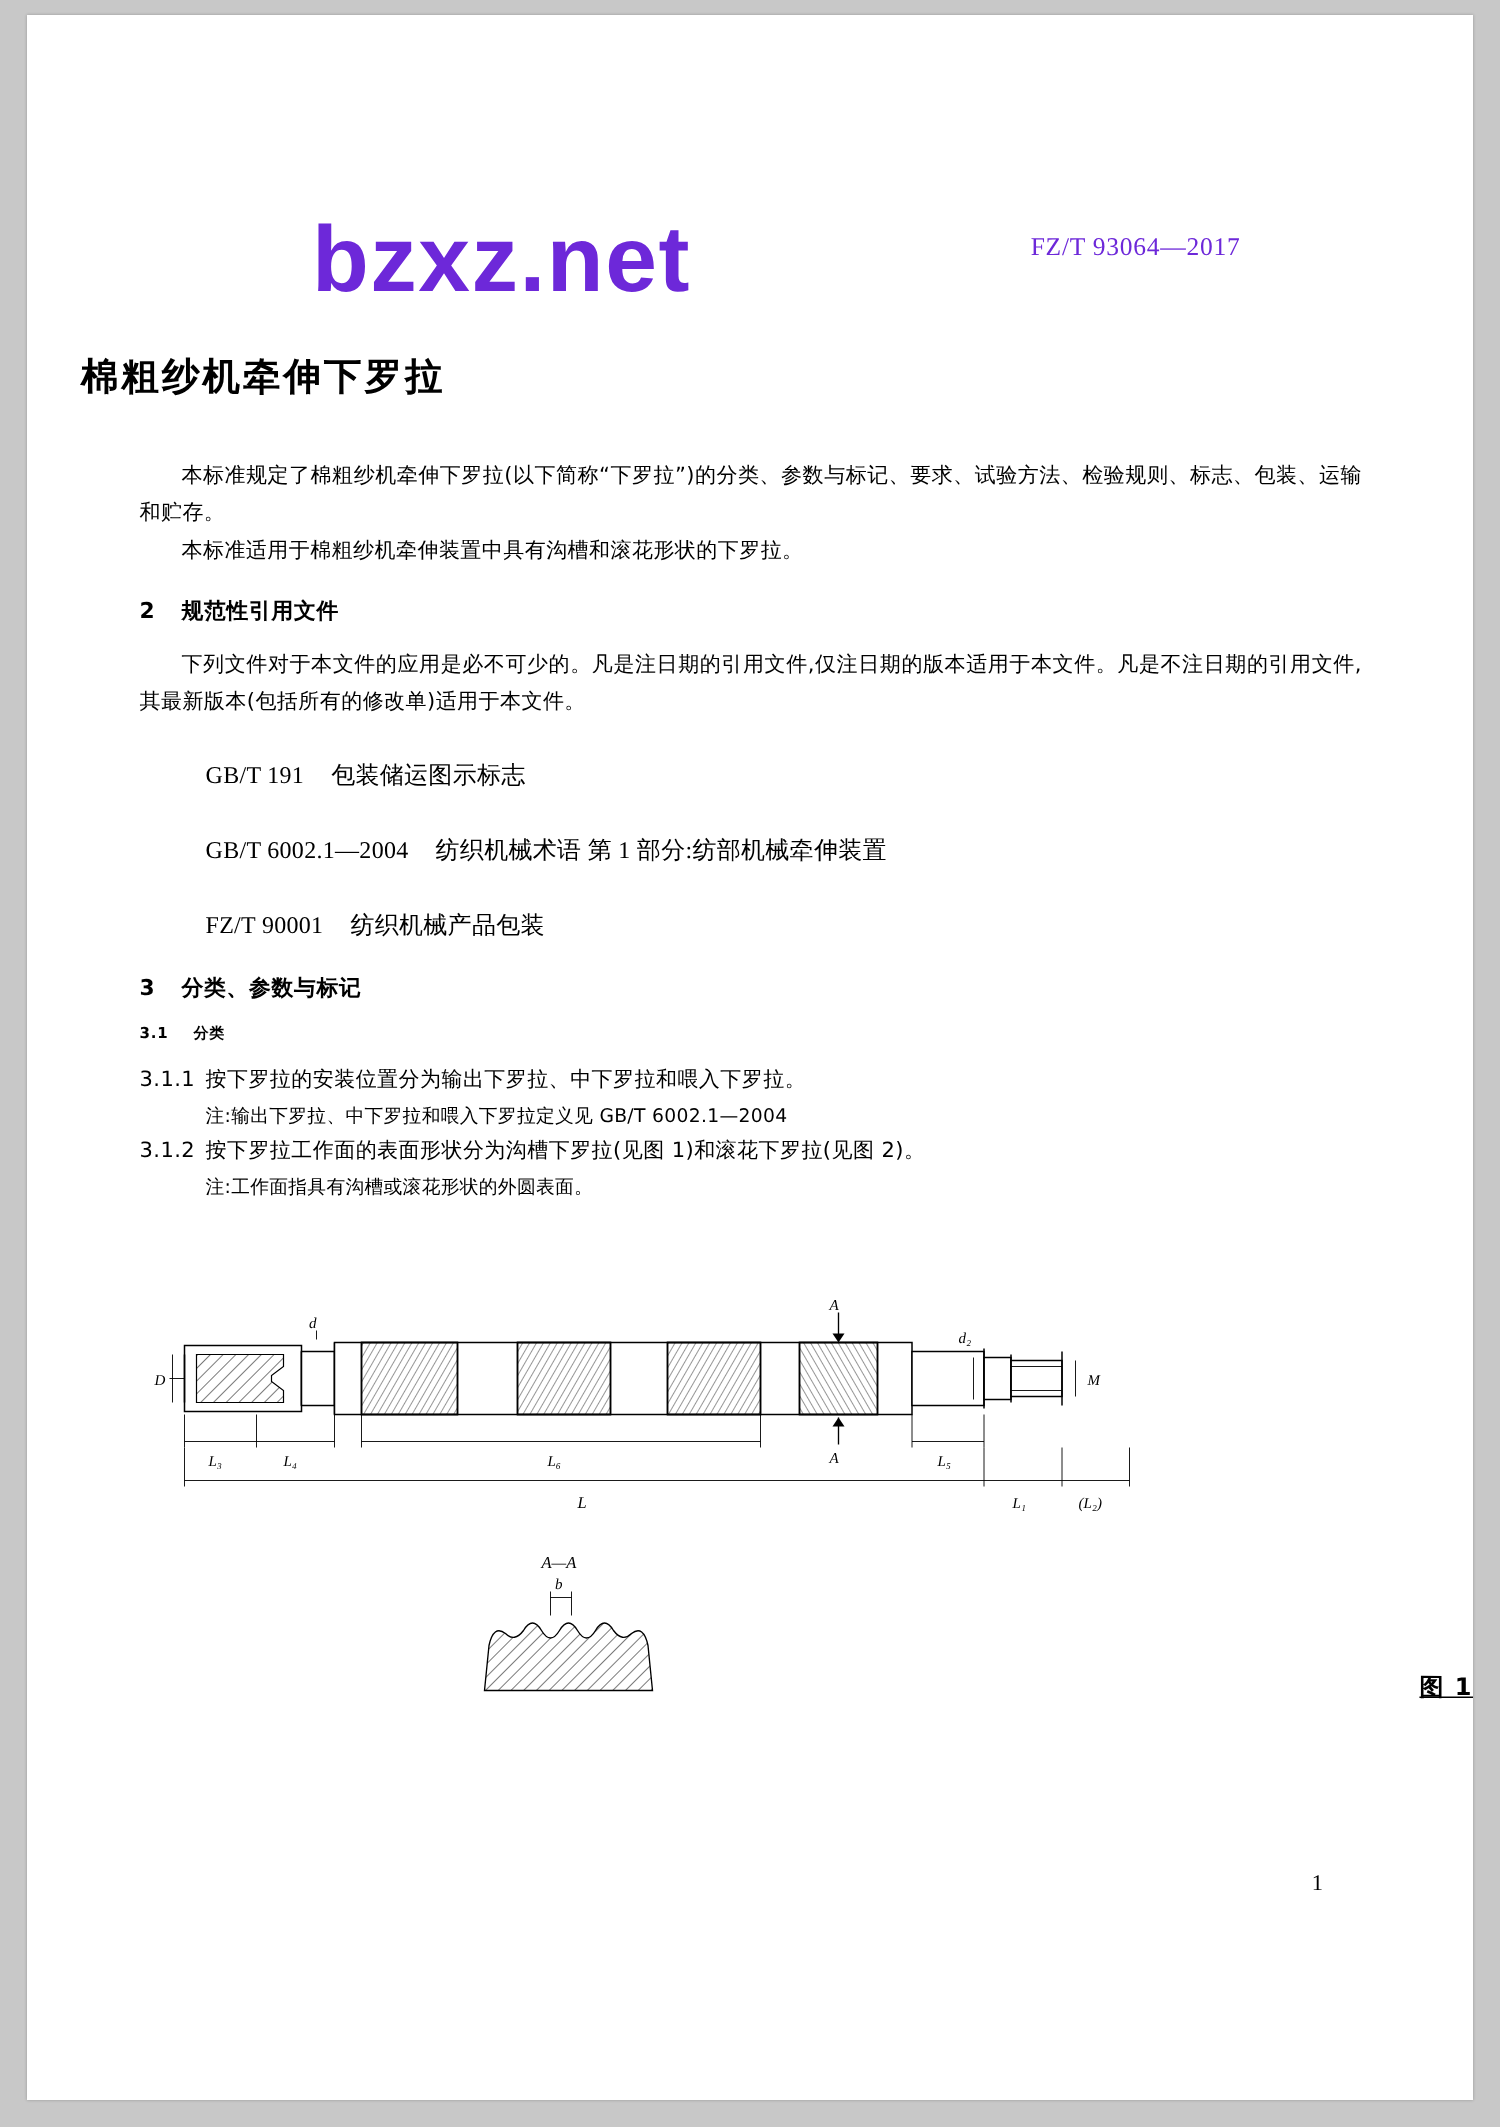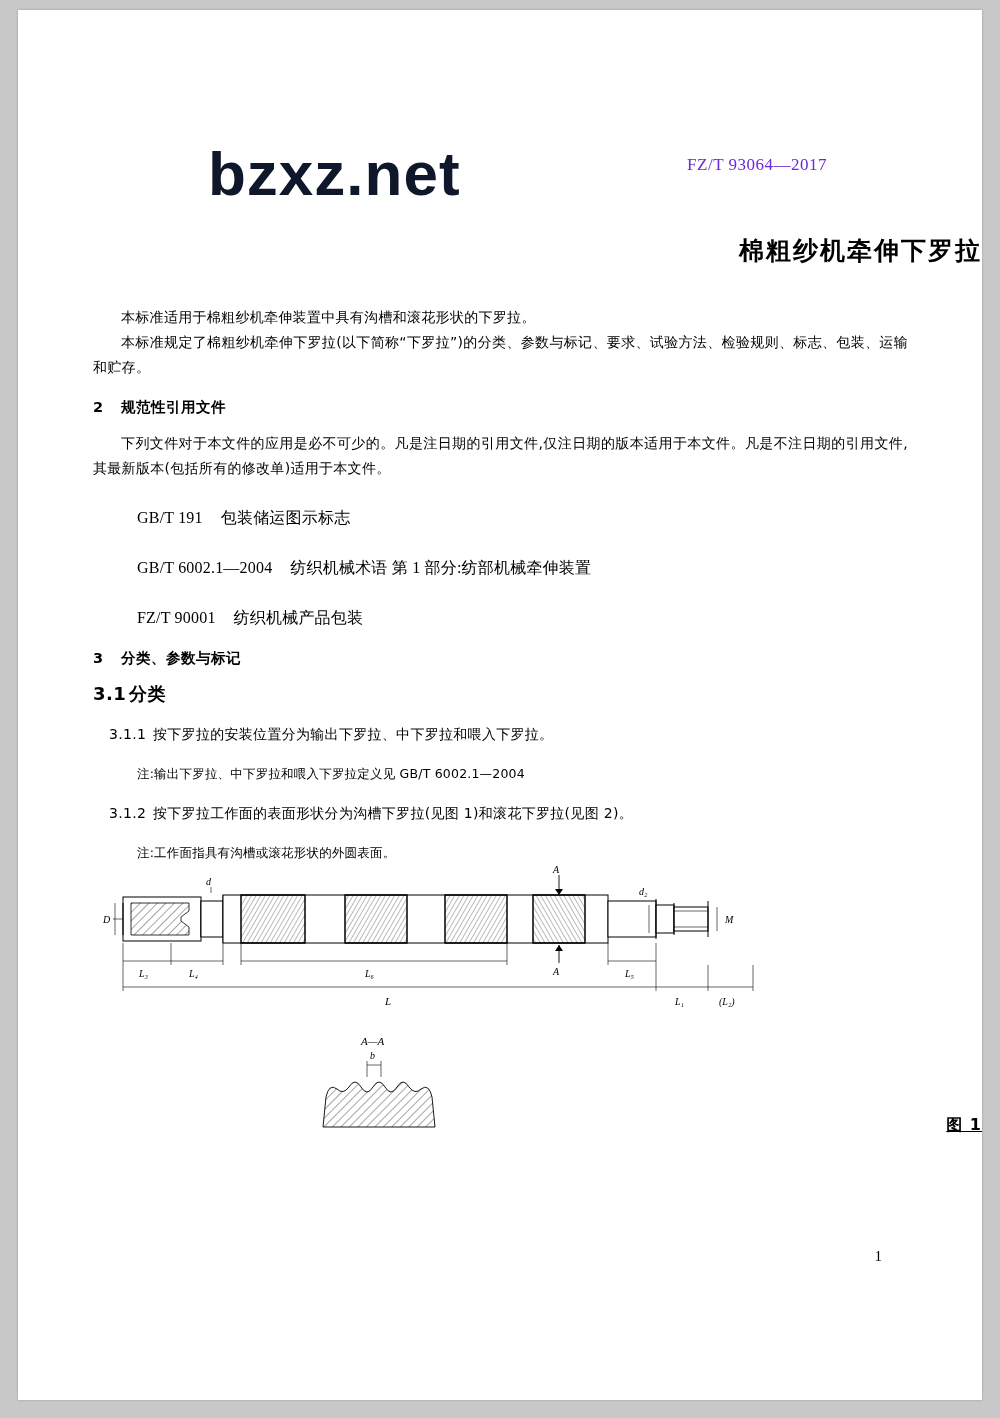--- a/index.html
+++ b/index.html
@@ -24,39 +24,39 @@
     box-shadow: 0 0 2px rgba(0,0,0,0.25);
     overflow: hidden;
   }
   .watermark {
     position: absolute;
     left: 190px;
     top: 128px;
     font-family: "Liberation Sans", sans-serif;
     font-size: 62px;
     font-weight: bold;
-    color: #0f172a;
+    color: #6d28d9;
     letter-spacing: 1px;
     user-select: none;
   }
   .std-no {
     position: absolute;
     right: 155px;
     top: 145px;
     font-family: "Liberation Serif", serif;
     font-size: 17px;
     letter-spacing: 0.5px;
     color: #6d28d9;
   }
   .doc-title {
     position: absolute;
     left: 0;
     right: 0;
     top: 224px;
-    text-align: right;
+    text-align: left;
     font-family: "DejaVu Sans", sans-serif;
     font-weight: bold;
     font-size: 25px;
     letter-spacing: 2px;
     color: #000;
     padding-left: 36px;
   }
   .content {
     position: absolute;
     left: 75px;
@@ -68,39 +68,39 @@
     font-family: "DejaVu Sans", sans-serif;
     font-weight: bold;
     font-size: 14.5px;
     letter-spacing: 0.5px;
     margin: 0 0 14px 0;
   }
   .h1 .num { display: inline-block; width: 28px; }
   .h2 {
     font-family: "DejaVu Sans", sans-serif;
     font-weight: bold;
-    font-size: 18px;
+    font-size: 10px;
     letter-spacing: 0.5px;
     margin: 0 0 12px 0;
   }
   .h2 .num { display: inline-block; width: 36px; }
   .para {
     font-family: "DejaVu Sans", sans-serif;
     font-size: 14px;
     line-height: 25px;
     text-align: justify;
     margin: 0;
     letter-spacing: 0.3px;
   }
   .indent { text-indent: 28px; }
   .clause {
     font-family: "DejaVu Sans", sans-serif;
     font-size: 14px;
     line-height: 25px;
-    margin: 16px;
+    margin: 0;
     letter-spacing: 0.3px;
   }
   .clause .cnum { display: inline-block; min-width: 44px; }
   .note {
     font-family: "DejaVu Sans", sans-serif;
     font-size: 12.5px;
     line-height: 22px;
     margin: 0 0 0 44px;
     letter-spacing: 0.2px;
   }
@@ -159,22 +159,22 @@
 <div class="page">
 
   <div class="watermark">bzxz.net</div>
 
   <div class="std-no">FZ/T 93064—2017</div>
 
   <div class="doc-title">棉粗纱机牵伸下罗拉</div>
 
   <div class="content">
 
+    <p class="para indent">本标准规定了棉粗纱机牵伸下罗拉(以下简称“下罗拉”)的分类、参数与标记、要求、试验方法、检验规则、标志、包装、运输和贮存。</p>
     <p class="para indent">本标准适用于棉粗纱机牵伸装置中具有沟槽和滚花形状的下罗拉。</p>
-    <p class="para indent">本标准规定了棉粗纱机牵伸下罗拉(以下简称“下罗拉”)的分类、参数与标记、要求、试验方法、检验规则、标志、包装、运输和贮存。</p>
 
     <div class="gap-md"></div>
 
     <div class="h1">
       <span class="num">2</span><span>规范性引用文件</span>
     </div>
     <p class="para indent">下列文件对于本文件的应用是必不可少的。凡是注日期的引用文件,仅注日期的版本适用于本文件。凡是不注日期的引用文件,其最新版本(包括所有的修改单)适用于本文件。</p>
     <ul class="ref-list">
       <li><span class="code">GB/T 191</span><span class="gap"></span><span>包装储运图示标志</span></li>
       <li><span class="code">GB/T 6002.1—2004</span><span class="gap"></span><span>纺织机械术语    第 1 部分:纺部机械牵伸装置</span></li>

